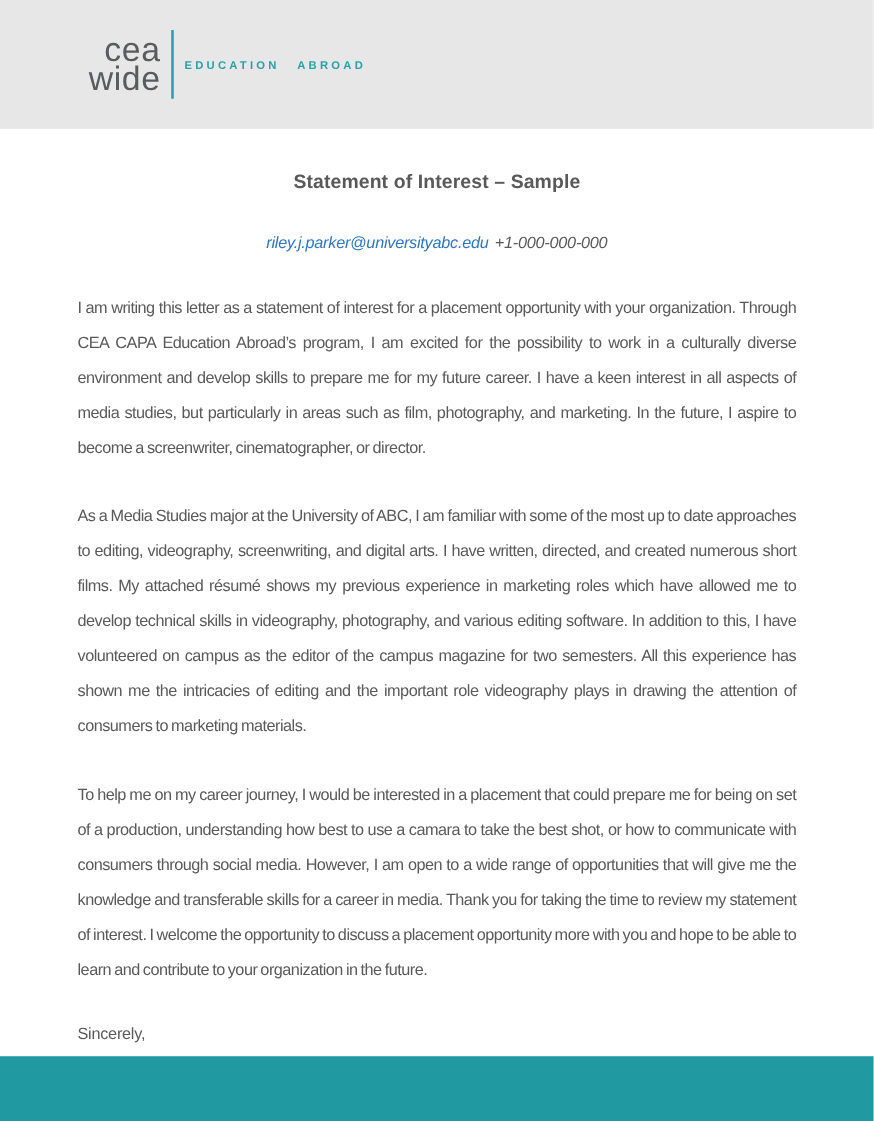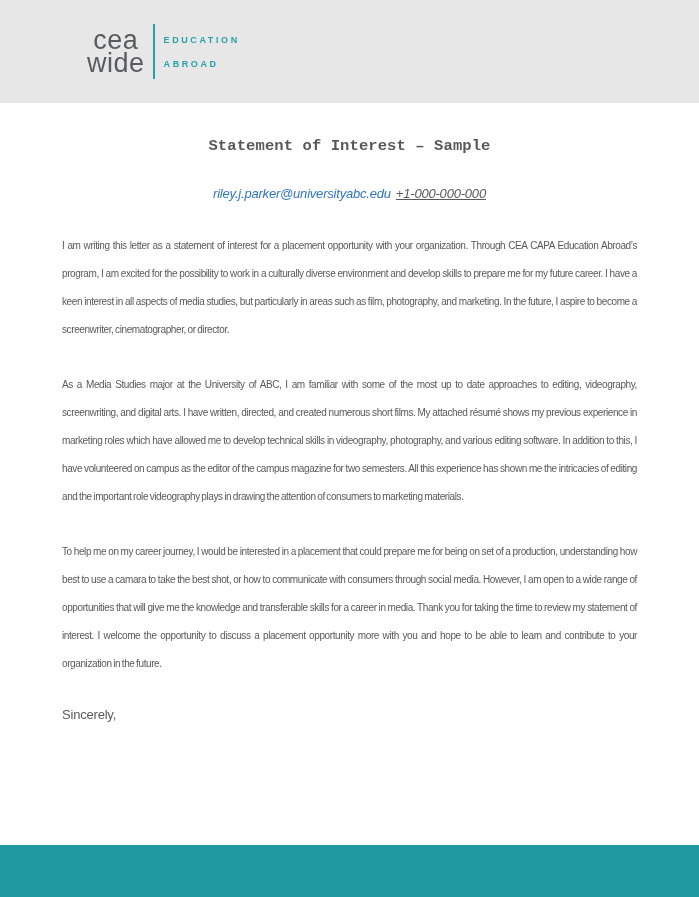--- a/index.html
+++ b/index.html
@@ -22,37 +22,36 @@
     background: var(--header-bg, #e7e7e7);
     display: flex;
     align-items: center;
   }
   .brand-logo {
     margin-left: 71px;
     display: flex;
     align-items: center;
   }
   .logo-wordmark {
-    text-align: center;
+    text-align: right;
     font-size: 27px;
     line-height: 23px;
     letter-spacing: 0.5px;
     color: var(--logo-text, #5a5b5d);
     font-weight: 400;
-    margin-left: 16px;
   }
   .logo-divider {
     width: 2px;
     height: 55px;
     background: var(--accent, #27a1a9);
     margin: 0 9px 0 8px;
   }
   .logo-tagline {
     display: flex;
-    flex-direction: column;
+    flex-direction: row;
     justify-content: center;
     gap: 14px;
     color: var(--accent, #27a1a9);
     font-size: 9px;
     font-weight: bold;
     letter-spacing: 2.6px;
     line-height: 10px;
   }
 
   
@@ -63,51 +62,50 @@
     width: 100%;
     padding: 0 62px;
   }
   .page-title {
     margin-top: 34px;
     text-align: center;
     font-size: 15.5px;
     font-weight: bold;
     color: var(--body-text, #595959);
     letter-spacing: 0.1px;
-    font-family: Liberation Mono, monospace;
   }
   .byline {
     margin-top: 27px;
     text-align: center;
     font-style: italic;
     font-size: 13px;
     line-height: 23px;
     letter-spacing: -0.2px;
   }
   .byline sup {
     font-size: 8px;
     vertical-align: super;
     line-height: 0;
   }
   .email-link {
     color: var(--link, #2e75c3);
     text-decoration: none;
     font-style: italic;
     text-align: right;
   }
-  .phone { margin-left: 5px; text-decoration: underline; }
+  .phone { margin-left: 5px; }
 
   .greeting {
     margin-top: 33px;
     font-size: 13px;
     letter-spacing: -0.2px;
   }
   .letter p.body-par {
     margin-top: 27px;
-    font-size: 10px;
+    font-size: 13px;
     line-height: 28px;
     letter-spacing: -0.4px;
     word-spacing: -0.8px;
     text-align: justify;
   }
   .closing { margin-top: 29px; font-size: 13px; letter-spacing: -0.2px; }
 
   
   .footer-band {
     position: absolute;

